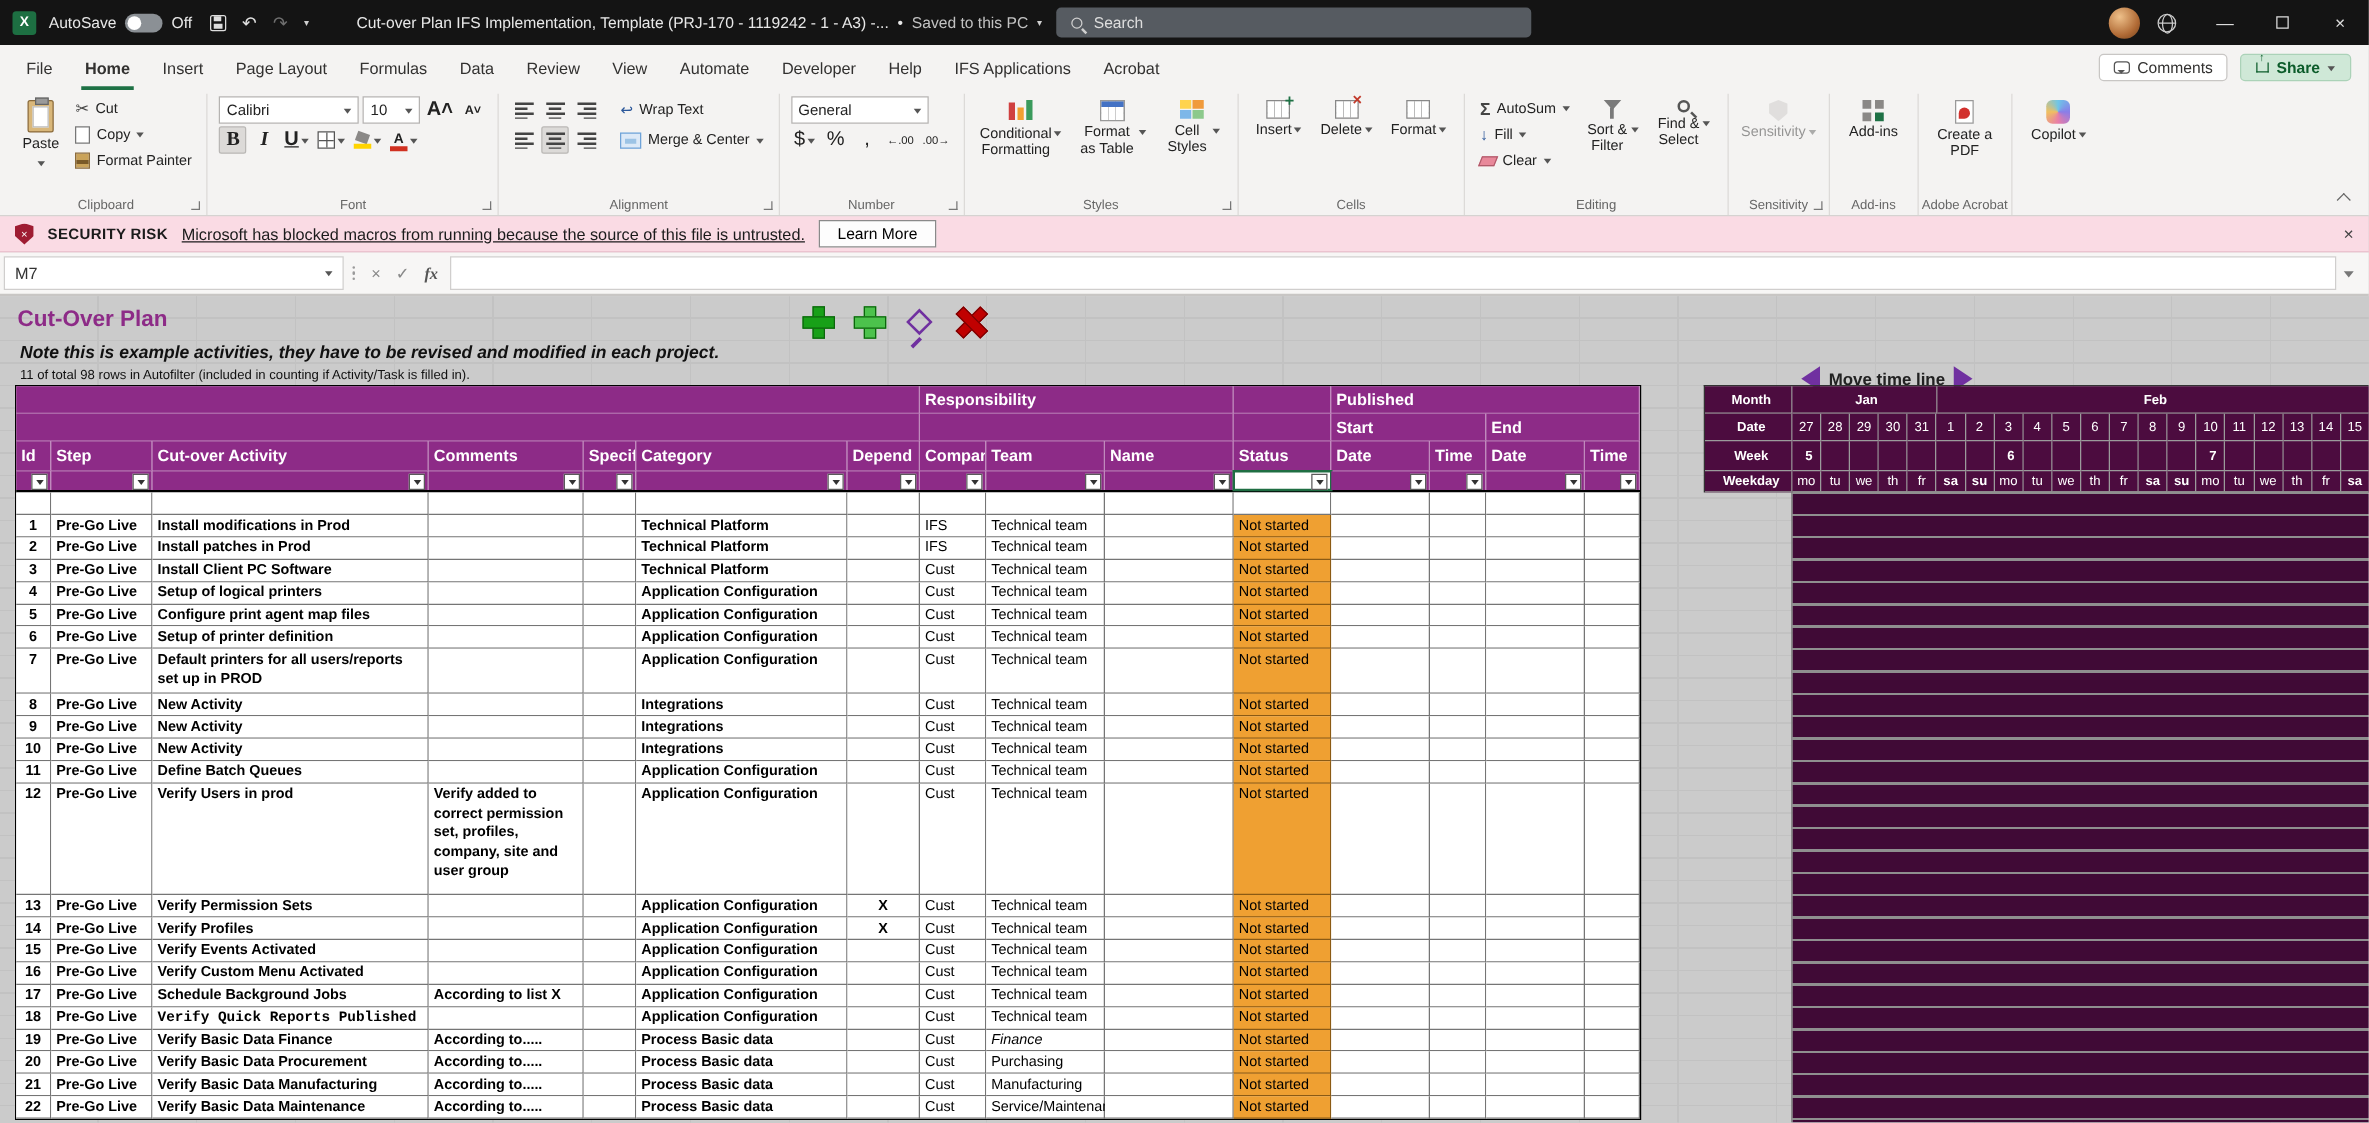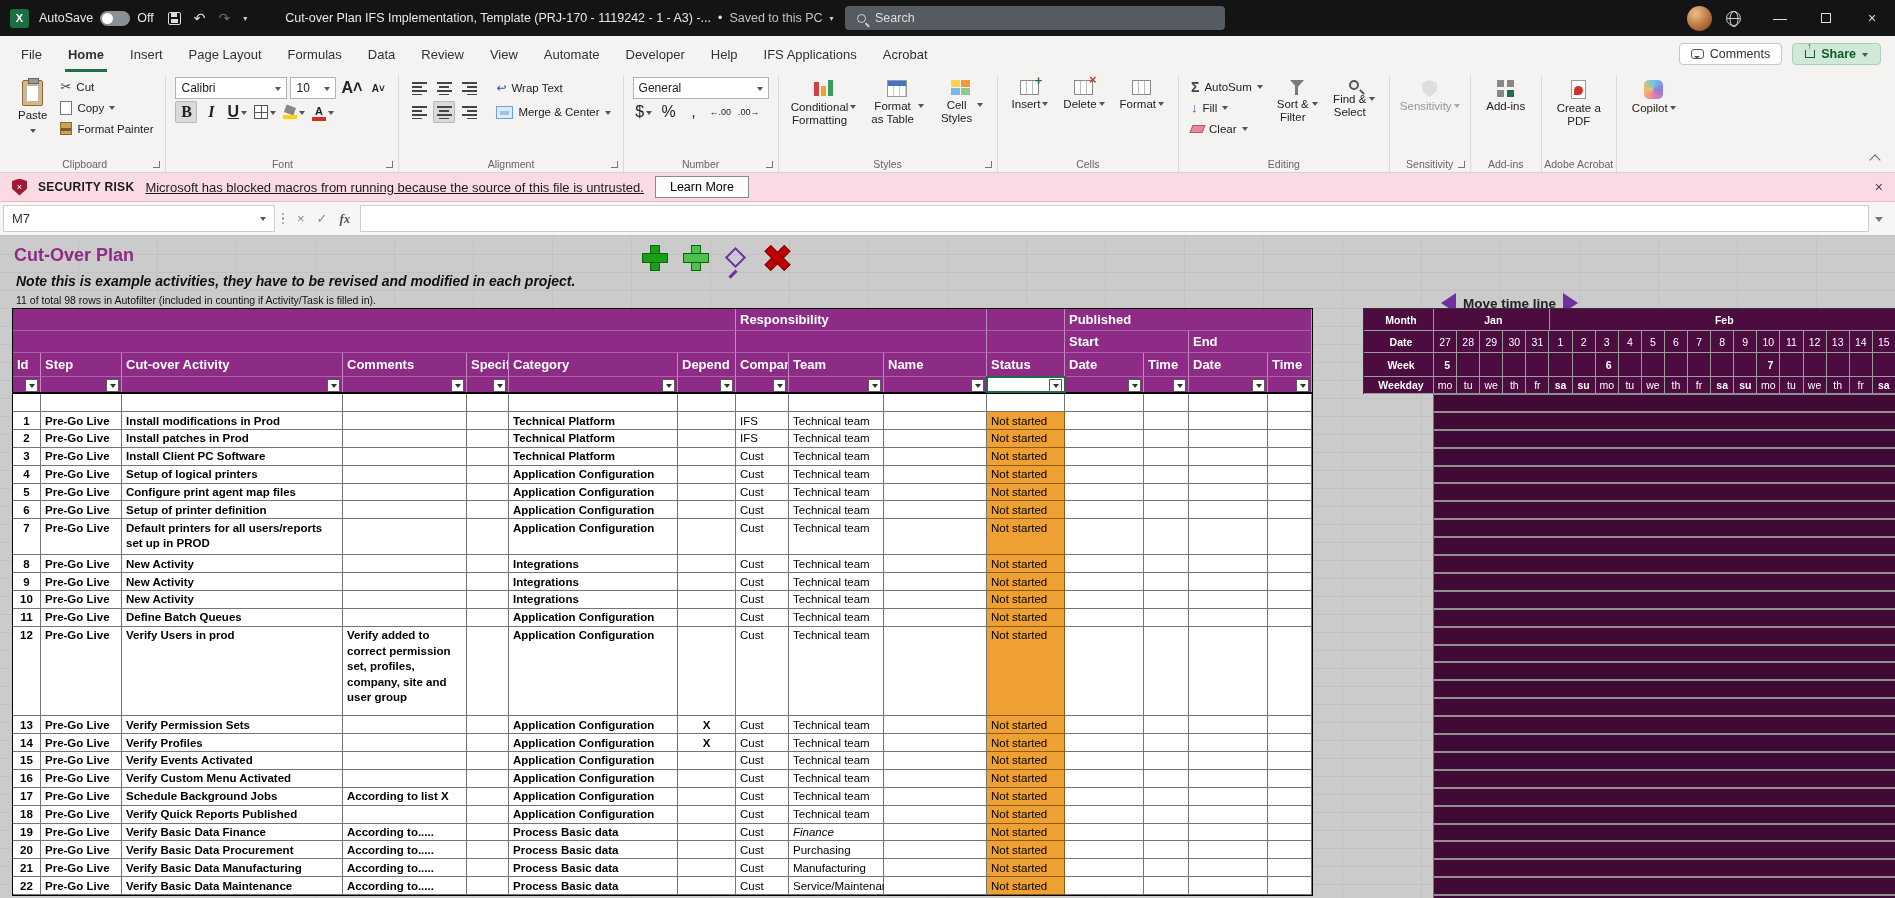--- a/index.html
+++ b/index.html
@@ -385,21 +385,21 @@
           </div>
       </div>
     </div>
     <div class="glabel">Alignment</div>
     <div class="launcher"></div>
   </div>
 
   <div class="grp">
     <div class="col">
       <div class="r">
-        <div class="combo" style="width:136px">
+        <div class="combo" style="width:110px">
             <span>General</span>
             <span class="cdn"></span>
           </div>
       </div>
       <div class="r">
         <div class="tbtn">
             <span>$</span>
             <span class="cdn"></span>
           </div>
         <div class="tbtn">
@@ -986,21 +986,21 @@
         <div class="tcell c-name" style="width: 103px;"></div>
         <div class="tcell c-status" style="width: 78px;">Not started</div>
         <div class="tcell c-date" style="width: 79px;"></div>
         <div class="tcell c-time" style="width: 45px;"></div>
         <div class="tcell c-date" style="width: 79px;"></div>
         <div class="tcell c-time" style="width: 44px;"></div>
       </div>
       <div class="trow drow" style="height: 17.9px;">
         <div class="tcell c-id" style="width: 28px;">18</div>
         <div class="tcell c-step" style="width: 81px;">Pre-Go Live</div>
-        <div class="tcell c-act" style="width: 221px;">Verify Quick Reports Published</div>
+        <div class="tcell c-act" style="width: 221px; font-family: Liberation Mono, monospace;">Verify Quick Reports Published</div>
         <div class="tcell c-com" style="width: 124px;"></div>
         <div class="tcell c-spec" style="width: 42px;"></div>
         <div class="tcell c-cat" style="width: 169px;">Application Configuration</div>
         <div class="tcell c-dep" style="width: 58px;"></div>
         <div class="tcell c-comp" style="width: 53px;">Cust</div>
         <div class="tcell c-team" style="width: 95px;">Technical team</div>
         <div class="tcell c-name" style="width: 103px;"></div>
         <div class="tcell c-status" style="width: 78px;">Not started</div>
         <div class="tcell c-date" style="width: 79px;"></div>
         <div class="tcell c-time" style="width: 45px;"></div>

